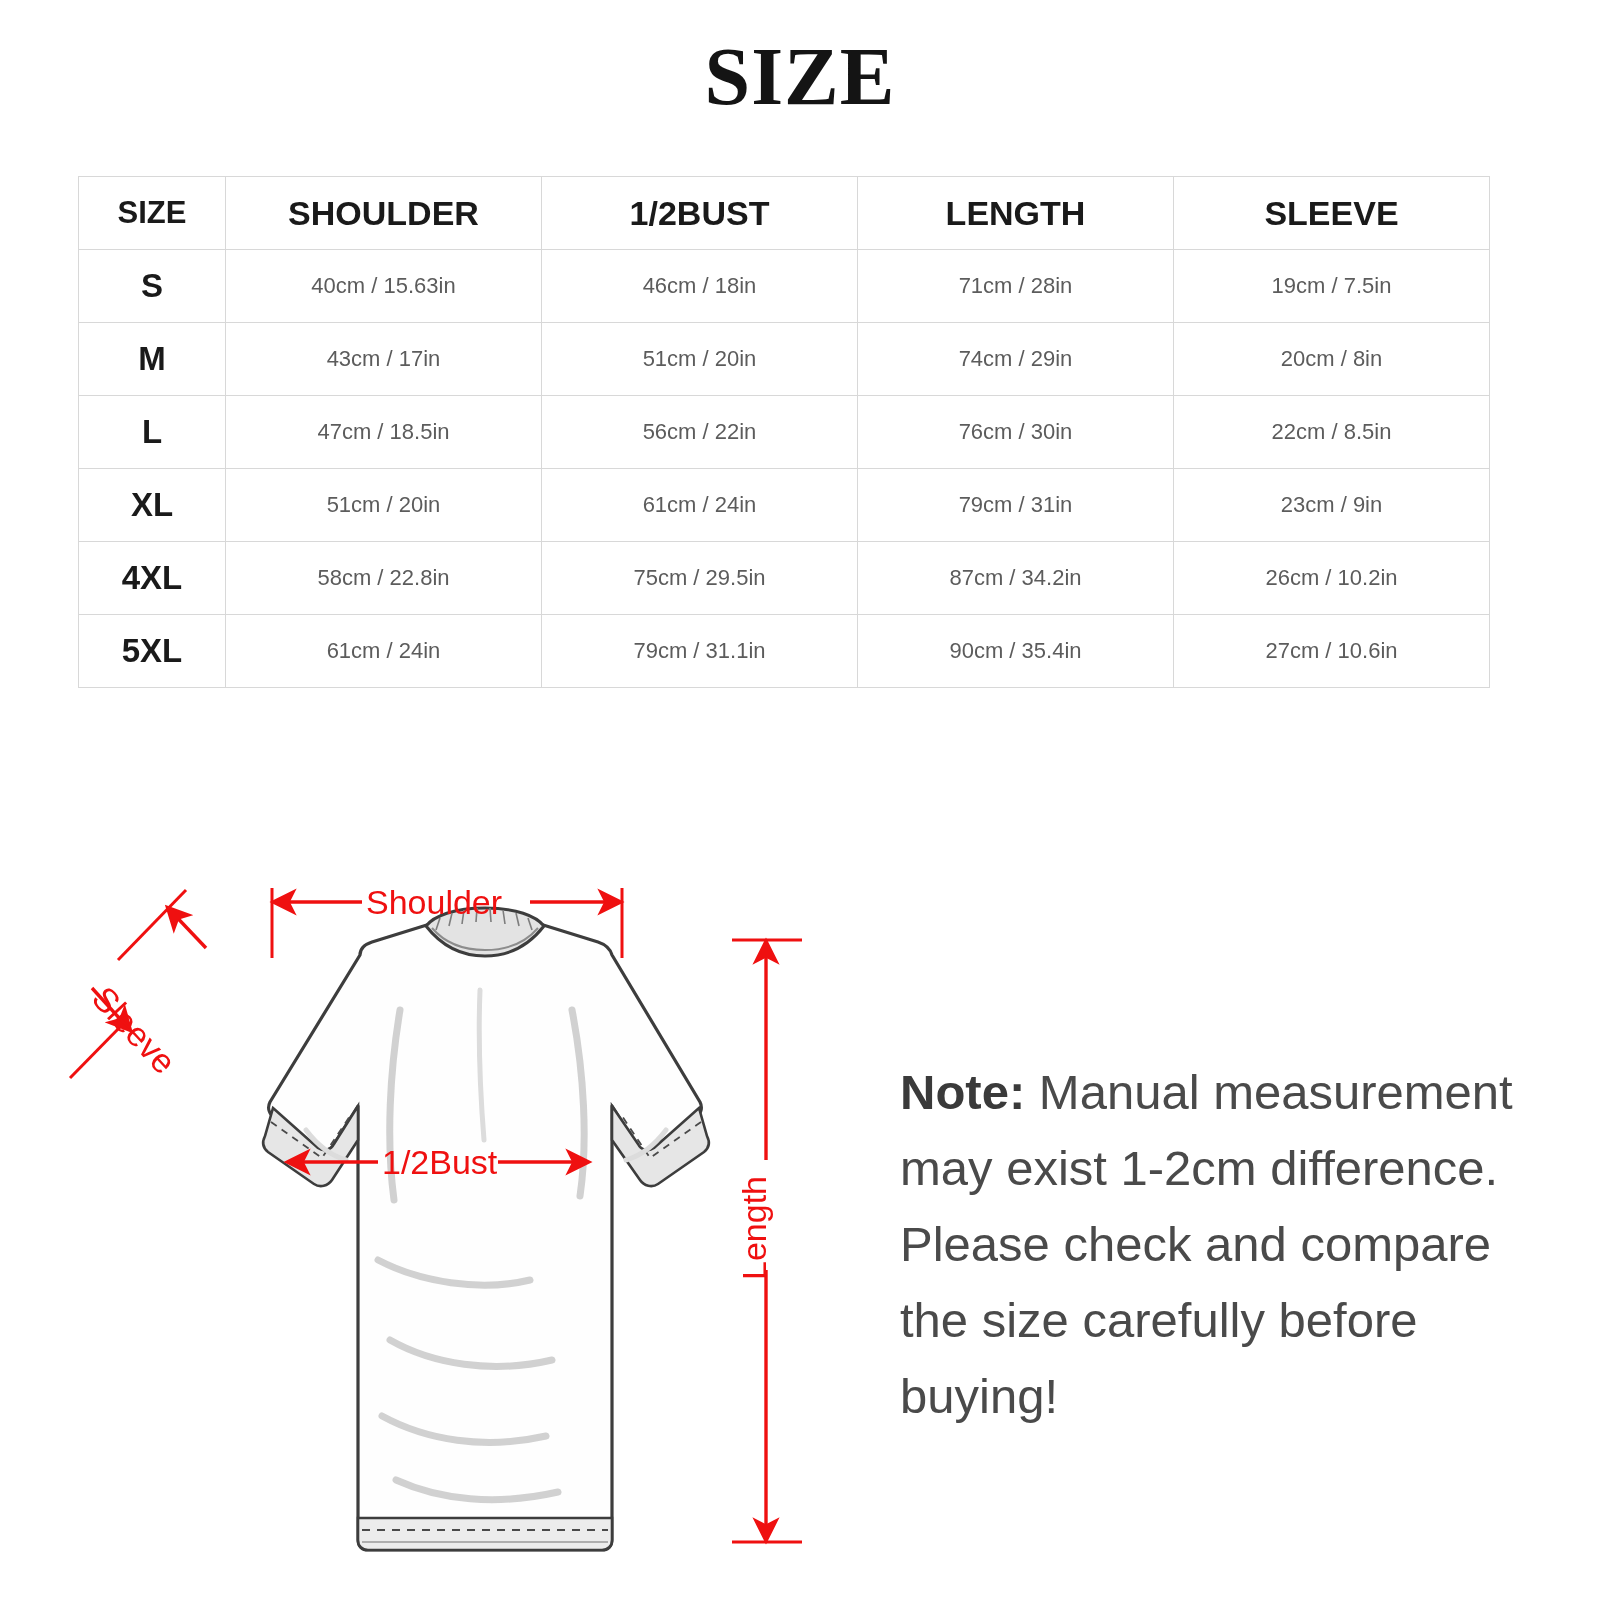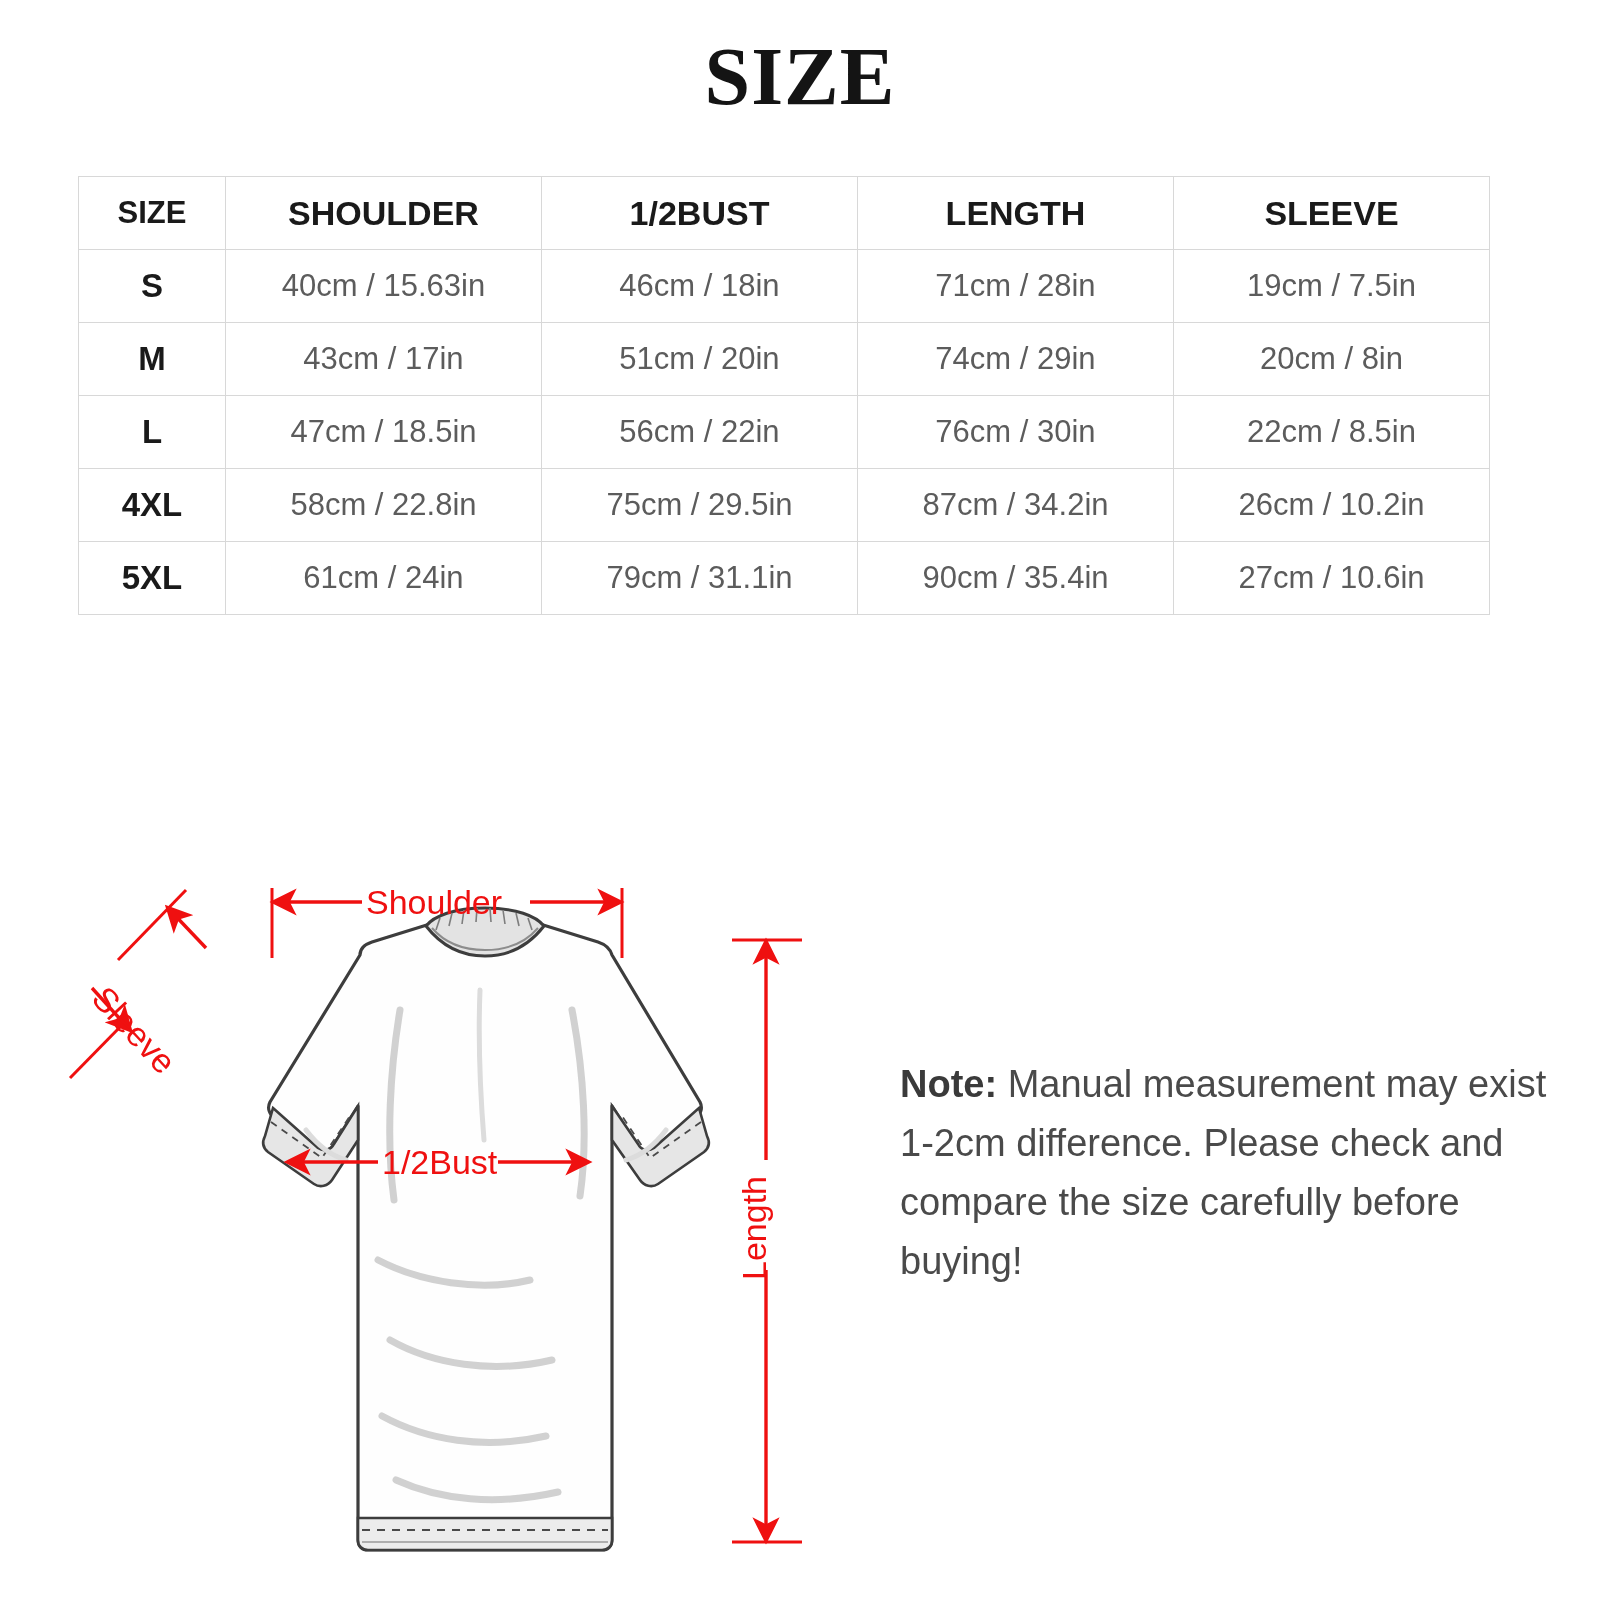--- a/index.html
+++ b/index.html
@@ -57,21 +57,21 @@
   }
   table.size-table th.hdr-size {
     font-size: 31px;
   }
   table.size-table td.col-size {
     font-size: 33px;
     font-weight: bold;
     color: #1a1a1a;
   }
   table.size-table td.val {
-    font-size: 31px;
+    font-size: 22px;
     color: #5c5c5c;
     font-weight: normal;
   }
 
   
   .lower {
     position: absolute;
     left: 0;
     top: 830px;
     width: 1600px;
@@ -82,21 +82,21 @@
     left: 60px;
     top: 10px;
     width: 850px;
     height: 760px;
   }
   .note-block {
     position: absolute;
     left: 900px;
     top: 225px;
     width: 660px;
-    font-size: 38px;
+    font-size: 49px;
     line-height: 1.55;
     color: #4a4a4a;
   }
   .note-block .note-label {
     font-weight: bold;
     color: #3a3a3a;
   }
   svg { display: block; }
 </style>
 </head>
@@ -129,20 +129,27 @@
         <td class="val">51cm / 20in</td>
         <td class="val">74cm / 29in</td>
         <td class="val">20cm / 8in</td>
       </tr>
       <tr>
         <td class="col-size">L</td>
         <td class="val">47cm / 18.5in</td>
         <td class="val">56cm / 22in</td>
         <td class="val">76cm / 30in</td>
         <td class="val">22cm / 8.5in</td>
+      </tr>
+      <tr>
+        <td class="col-size">XL</td>
+        <td class="val">51cm / 20in</td>
+        <td class="val">61cm / 24in</td>
+        <td class="val">79cm / 31in</td>
+        <td class="val">23cm / 9in</td>
       </tr>
       <tr>
         <td class="col-size">4XL</td>
         <td class="val">58cm / 22.8in</td>
         <td class="val">75cm / 29.5in</td>
         <td class="val">87cm / 34.2in</td>
         <td class="val">26cm / 10.2in</td>
       </tr>
       <tr>
         <td class="col-size">5XL</td>

